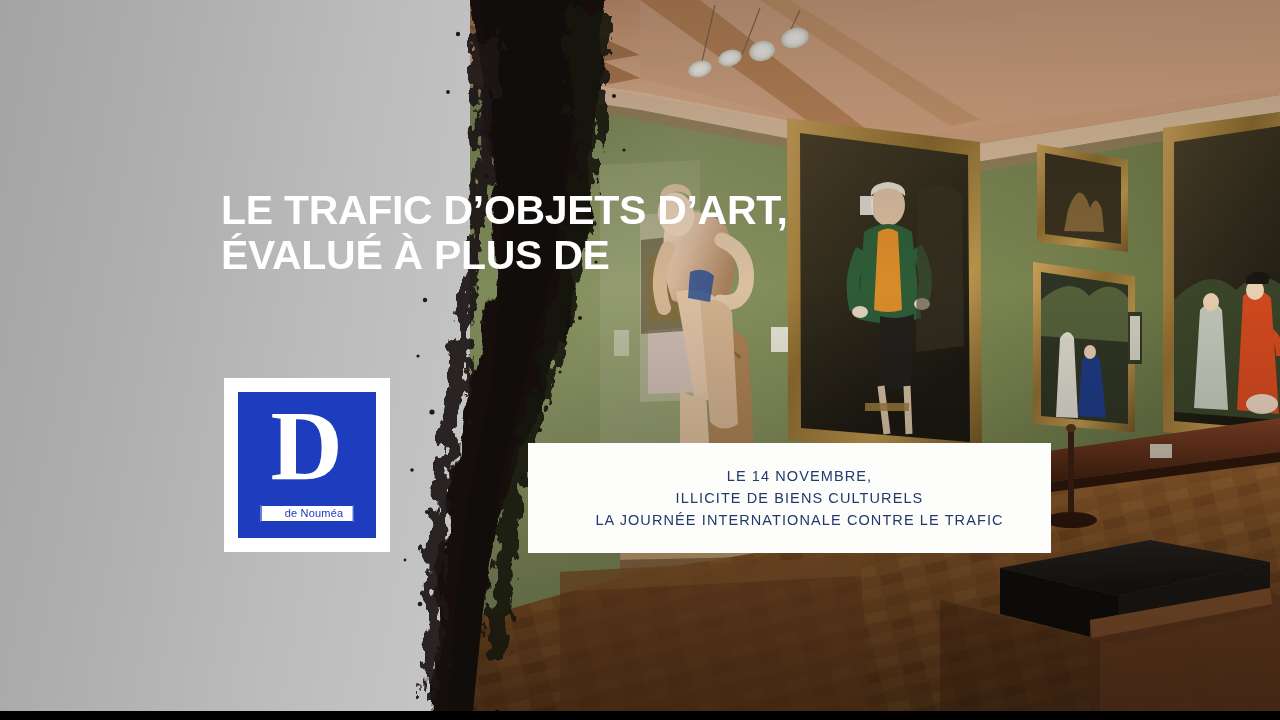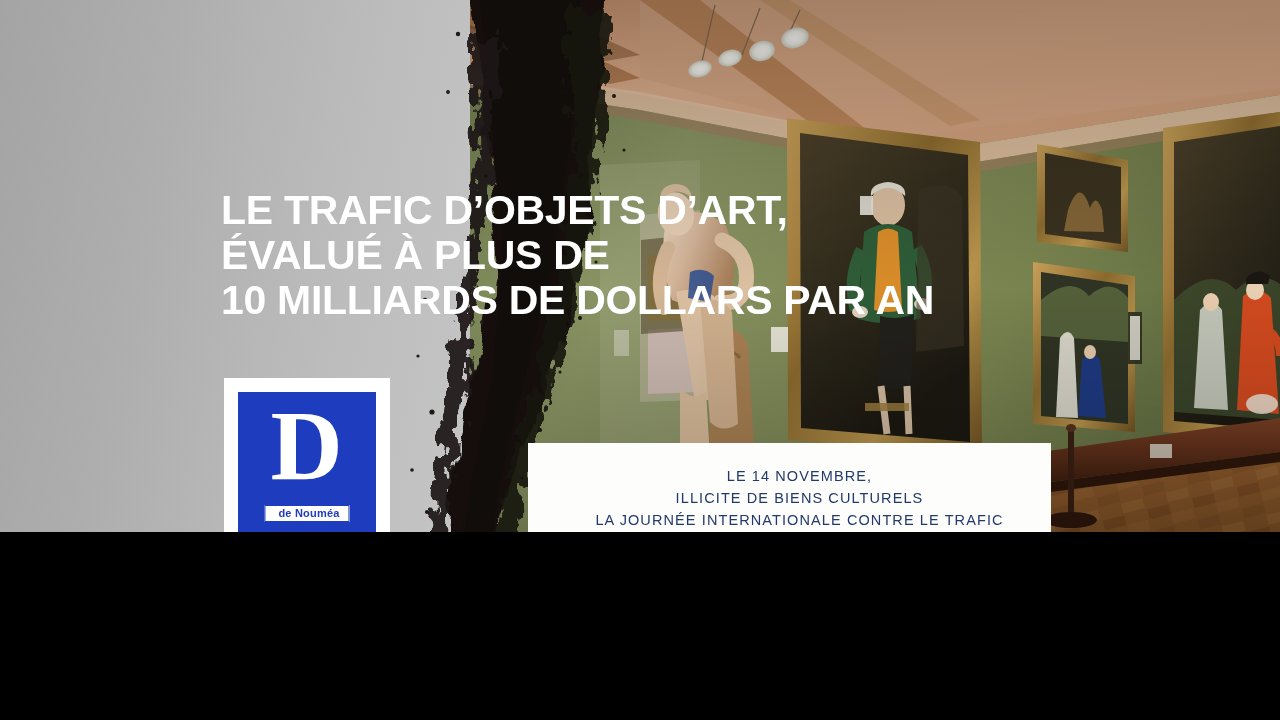--- a/index.html
+++ b/index.html
@@ -4,21 +4,21 @@
 <title>Le trafic d'objets d'art</title>
 <style>
   html,body{margin:0;padding:0;background:#000;}
   body{
     font-family:"Liberation Sans", sans-serif;
     -webkit-font-smoothing:antialiased;
   }
   #stage{
     position:relative;
     width:1280px;
-    height:532px;
+    height:711px;
     overflow:hidden;
     background:#3b82f6;
   }
 
   
   #photo{
     position:absolute;
     inset:0;
     width:1280px;
     height:720px;
@@ -85,23 +85,23 @@
     letter-spacing:1px;
   }
   #logo-tag{
     position:absolute;
     left:50%;
     transform:translateX(-50%);
     bottom:16px;
     background:#ffffff;
     color:#1e3cbe;
     font-size:11px;
-    font-weight:700;
+    font-weight:400;
     letter-spacing:.2px;
-    padding:2px 10px 3px 14px;
+    padding:2px 10px 3px 24px;
     white-space:nowrap;
     box-shadow:0 0 0 1px #1e3cbe inset;
   }
 
   
   #caption-box{
     position:absolute;
     left:528px; top:443px;
     width:523px; height:110px;
     background:#fdfdfb;
@@ -382,21 +382,20 @@
       <circle cx="448" cy="92" r="1.9"></circle>
         <circle cx="458" cy="34" r="2.2"></circle>
       <circle cx="470" cy="250" r="1.5"></circle>
         <circle cx="486" cy="176" r="1.8"></circle>
     </g>
   </svg>
 
   <div id="headline">
     <span class="hl-line">LE TRAFIC D’OBJETS D’ART,</span>
     <span class="hl-line">ÉVALUÉ À PLUS DE</span>
-    <span class="hl-line">10 MILLIARDS DE DOLLARS PAR AN</span>
   </div>
 
   <div id="logo">
     <div id="logo-inner">
       <div id="logo-d">D</div>
       <div id="logo-tag">de Nouméa</div>
     </div>
   </div>
 
   <div id="caption-box">

